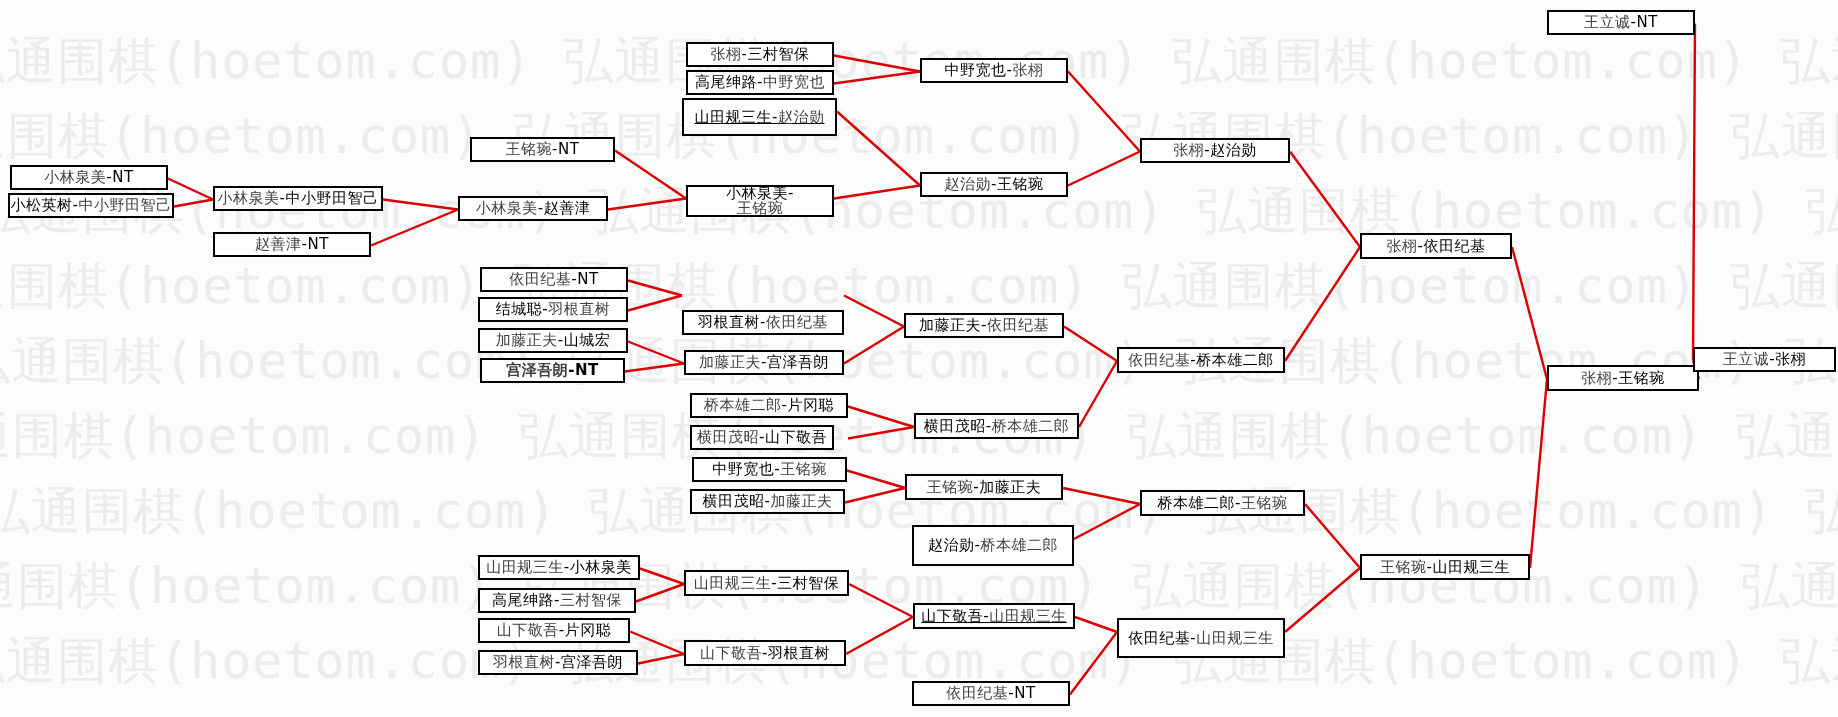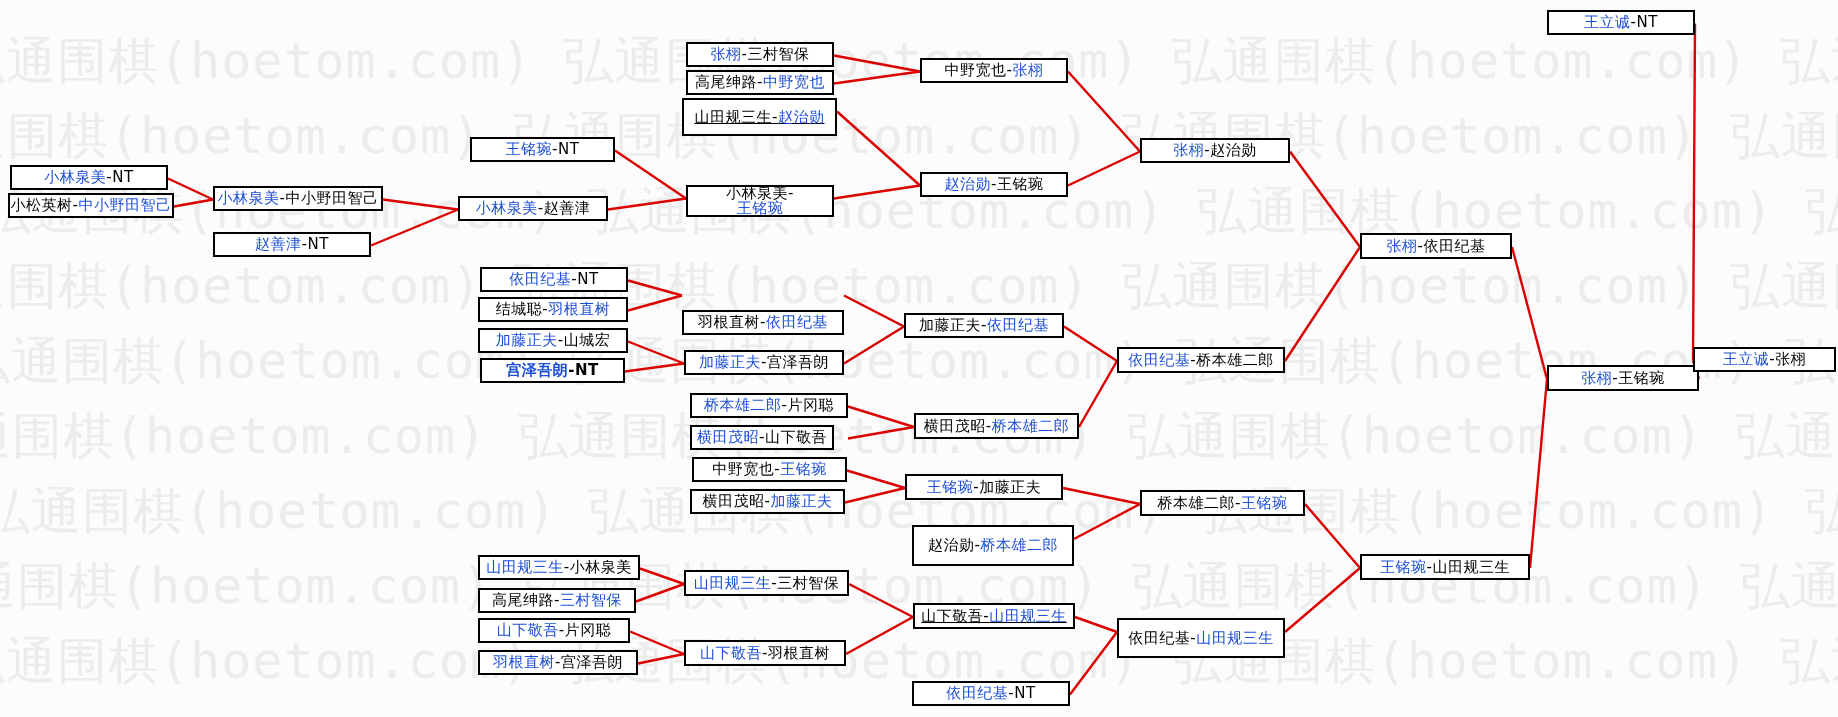--- a/index.html
+++ b/index.html
@@ -20,21 +20,21 @@
   .boxes{position:absolute;left:0;top:0;z-index:2;width:100%;height:100%;}
   .match{
     position:absolute;
     box-sizing:border-box;
     border:2px solid #000000;
     background:#ffffff;
     display:flex;align-items:center;justify-content:center;
     font-size:15px;line-height:1;white-space:nowrap;
     letter-spacing:0.5px;
   }
-  .match .win{color:#1d4ed8;}
+  .match .win{color:#404040;}
   .match .lose{color:#000000;}
 </style>
 </head>
 <body>
 
 <div class="stage">
   <div class="watermark">
       <div class="wm-row" style="top: 28px; left: -45px;">弘通围棋(hoetom.com) 弘通围棋(hoetom.com) 弘通围棋(hoetom.com) 弘通围棋(hoetom.com)</div>
       <div class="wm-row" style="top: 103px; left: -95px;">弘通围棋(hoetom.com) 弘通围棋(hoetom.com) 弘通围棋(hoetom.com) 弘通围棋(hoetom.com)</div>
       <div class="wm-row" style="top: 178px; left: -20px;">弘通围棋(hoetom.com) 弘通围棋(hoetom.com) 弘通围棋(hoetom.com) 弘通围棋(hoetom.com)</div>

